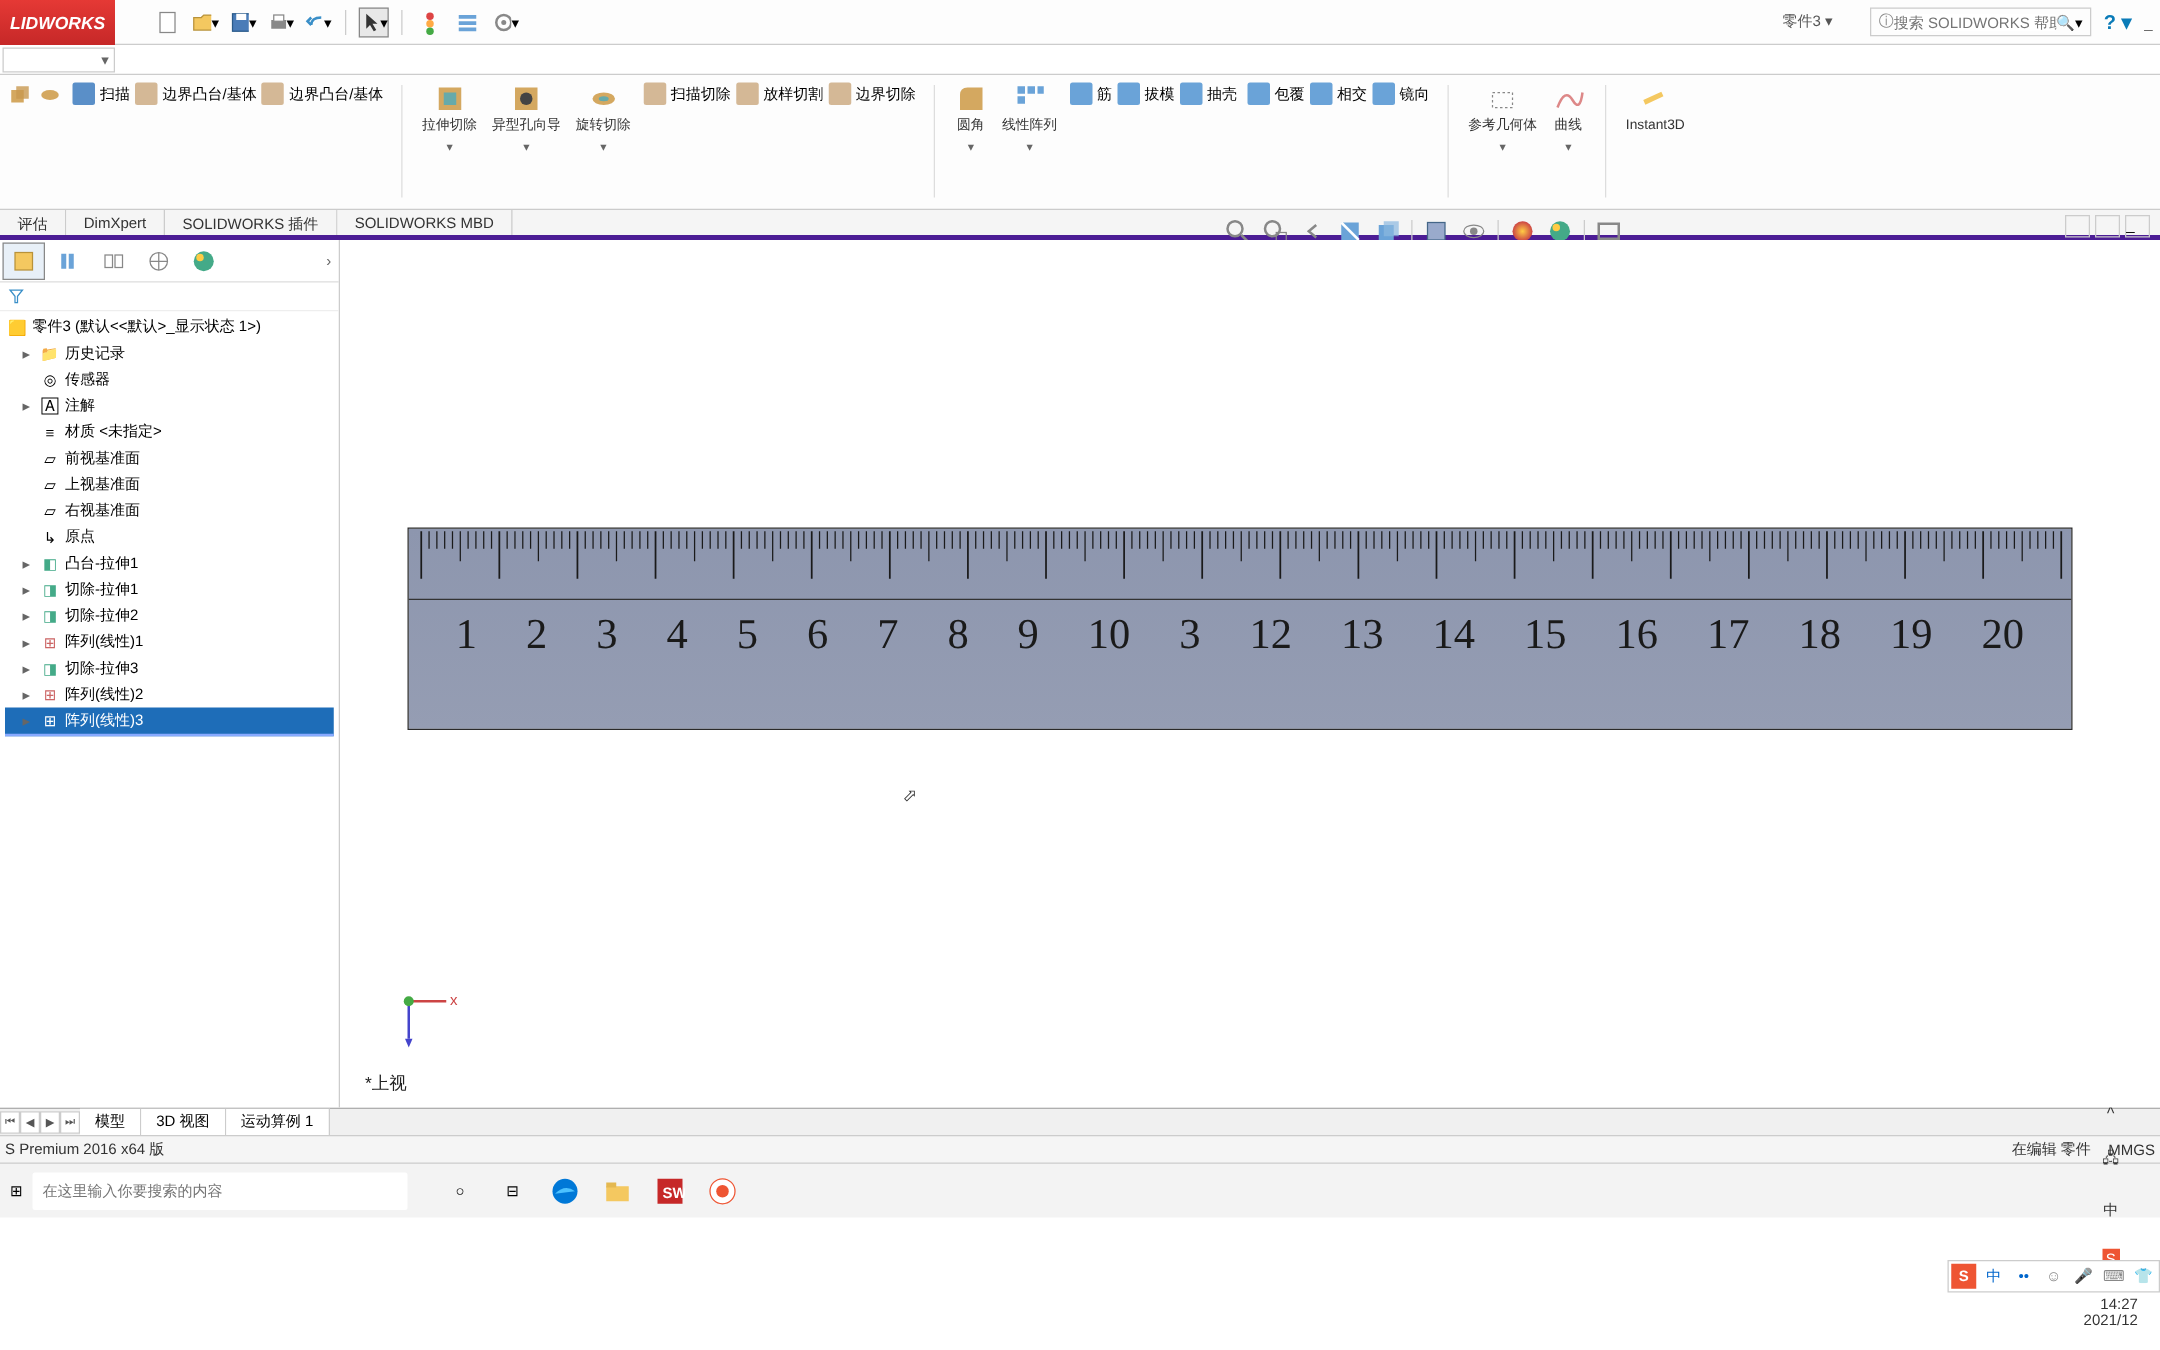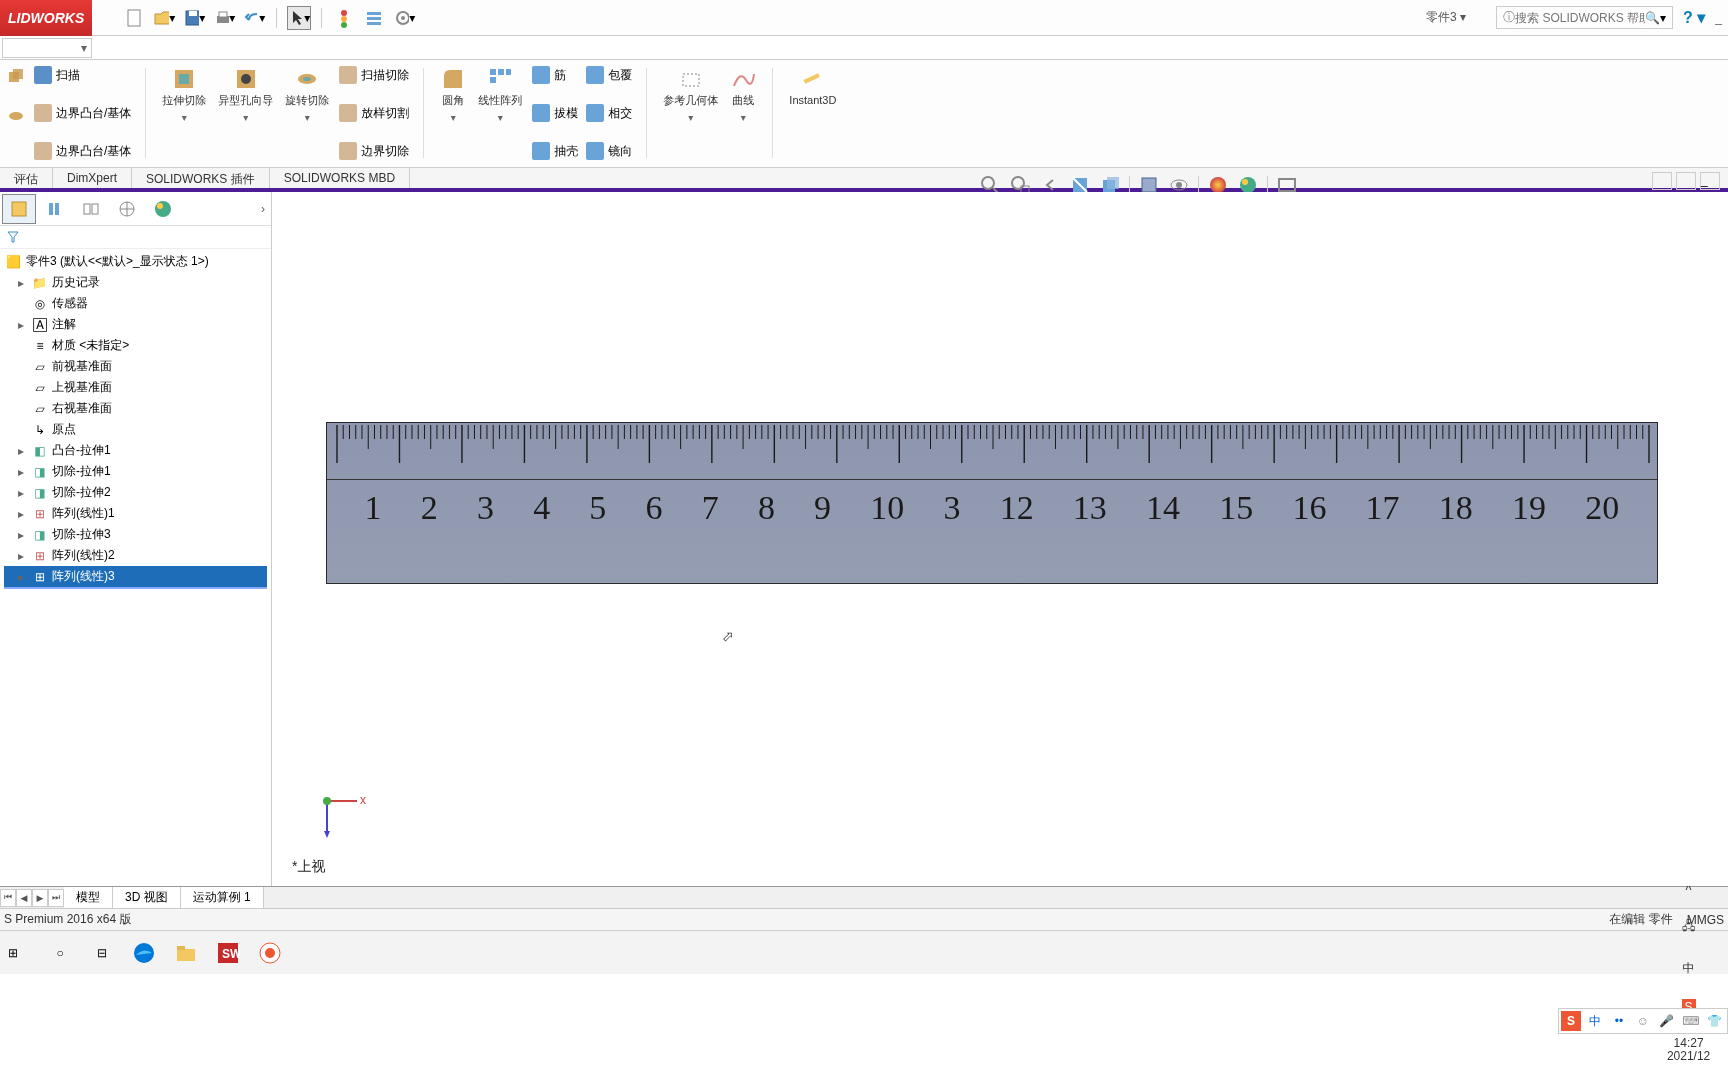--- a/index.html
+++ b/index.html
@@ -20,21 +20,21 @@
 .help-btn { margin-right: 10px; color: #0a7bb8; font-size: 16px; font-weight: bold; }
 
 
 .secbar { height: 24px; border-bottom: 1px solid #ccc; display: flex; align-items: center; }
 .secbar .dd { width: 90px; height: 20px; border: 1px solid #ccc; margin-left: 2px; display: flex; align-items: center; justify-content: flex-end; padding-right: 4px; color: #666; }
 
 
 .ribbon { height: 108px; background: #fdfdfd; border-bottom: 1px solid #ccc; display: flex; align-items: flex-start; padding: 4px 4px; gap: 4px; }
 .ribbon-btn { display: flex; flex-direction: column; align-items: center; gap: 2px; padding: 2px 4px; cursor: default; }
 .ribbon-btn .lbl { font-size: 11px; color: #333; text-align: center; line-height: 12px; }
-.ribbon-stack { display: flex; flex-direction: column; gap: 16px; }
+.ribbon-stack { display: flex; flex-direction: row; gap: 0; }
 .ribbon-row-btn { display: flex; align-items: center; gap: 4px; padding: 2px; }
 .ribbon-row-btn .ico-sm { width: 18px; height: 18px; background: #d4b896; border-radius: 2px; }
 .ribbon-sep { width: 1px; height: 90px; background: #ddd; margin: 4px 8px; }
 .ribbon-dd { font-size: 10px; color: #666; margin-top: 4px; }
 
 
 .doc-tabs { height: 24px; display: flex; border-bottom: 4px solid #4c1d95; background: #f5f5f5; position: relative; }
 .doc-tab { padding: 3px 14px; border-right: 1px solid #ccc; color: #333; background: #f5f5f5; }
 .heads-up { position: absolute; right: 430px; top: 6px; display: flex; gap: 8px; align-items: center; }
 .heads-up .hu-ico { width: 22px; height: 22px; }
@@ -81,21 +81,21 @@
 .status-right { margin-left: auto; display: flex; gap: 14px; align-items: center; }
 .ime-bar { position: absolute; right: 0; bottom: 46px; display: flex; gap: 4px; background: #fff; border: 1px solid #ccc; padding: 2px; }
 .ime-bar div { width: 20px; height: 20px; display: flex; align-items: center; justify-content: center; }
 
 
 .taskbar { height: 44px; background: #f3f3f3; border-top: 1px solid #ccc; display: flex; align-items: center; padding: 0 8px; gap: 8px; }
 .win-search { flex: 0 0 300px; border: none; background: #fff; padding: 8px; border-radius: 2px; color: #666; }
 .task-icons { display: flex; gap: 14px; margin-left: 20px; }
 .task-icons .tico2 { width: 28px; height: 28px; display: flex; align-items: center; justify-content: center; }
 .tray { margin-left: auto; display: flex; align-items: center; gap: 22px; font-size: 11px; color: #333; flex-direction: column; }
-.clock { text-align: center; line-height: 13px; }
+.clock { text-align: right; line-height: 13px; }
 
 svg { display: block; }
 </style>
 </head>
 <body>
 
 <div class="menubar">
   <div class="logo">LIDWORKS</div>
   <div class="qat">
     <div class="qat-btn">
@@ -759,20 +759,21 @@
 <div class="status">
   <span>S Premium 2016 x64 版</span>
   <div class="status-right">
     <span>在编辑 零件</span>
     <span>MMGS</span>
   </div>
 </div>
 
 <div class="taskbar">
   <span>⊞</span>
+  <input class="win-search" placeholder="在这里输入你要搜索的内容" style="">
   <div class="task-icons">
     <div class="tico2">○</div>
     <div class="tico2">⊟</div>
     <div class="tico2">
         <svg width="24" height="24">
           <circle cx="12" cy="12" r="10" fill="#0078d7"></circle>
           <path d="M4 14 Q12 6 20 12" fill="#4cc2ff"></path>
         </svg>
       </div>
     <div class="tico2">

